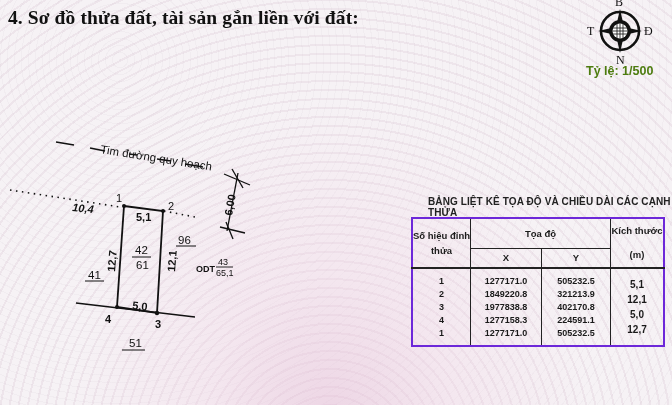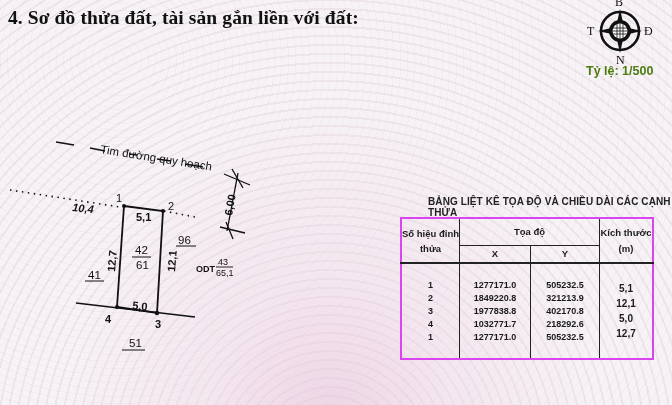--- a/index.html
+++ b/index.html
@@ -25,22 +25,22 @@
     position:absolute; left:586px; top:64px;
     font-family:"Liberation Sans", sans-serif; font-size:12.5px; font-weight:bold; color:#4d7c0f;
   }
   svg.plan { position:absolute; left:0; top:0; }
   .lbl-sm { font-family:"Liberation Sans", sans-serif; font-weight:bold; font-size:11px; fill:#111; }
   .tbl-title {
     position:absolute; left:428px; top:196px;
     font-family:"Liberation Sans", sans-serif; font-size:10px; font-weight:bold; letter-spacing:0.1px; color:#222;
   }
   table.coords {
-    position:absolute; left:400px; top:217px; width:254px; height:143px;
-    border-collapse:collapse; border:2px solid #d946ef;
+    position:absolute; left:411px; top:217px; width:254px; height:125px;
+    border-collapse:collapse; border:2px solid #6d28d9;
     font-family:"Liberation Sans", sans-serif; font-size:9.5px; font-weight:bold; color:#1a1a1a;
   }
   table.coords th, table.coords td { border:1.4px solid #222; text-align:center; padding:0; }
   table.coords th { font-weight:bold; font-size:9.5px; }
   table.coords tbody td { border-top:2px solid #222; vertical-align:middle; line-height:13px; font-size:9px; }
   table.coords tbody td.sizes { line-height:15px; font-size:10px; }
 </style>
 </head>
 <body>
 
@@ -136,48 +136,48 @@
   <line x1="122" y1="350" x2="145" y2="350" stroke="#111" stroke-width="1"></line>
 </svg>
 
 <div class="tbl-title">BẢNG LIỆT KÊ TỌA ĐỘ VÀ CHIỀU DÀI CÁC CẠNH THỬA</div>
 
 <table class="coords">
   <thead>
     <tr style="height:27px;">
       <th rowspan="2" style="width:57px; line-height:15px;">Số hiệu đỉnh thửa</th>
       <th colspan="2">Tọa độ</th>
-      <th rowspan="2" style="width:52px; line-height:16px;margin-top:44px;">Kích thước (m)</th>
+      <th rowspan="2" style="width:52px; line-height:24px;margin-top:44px;">Kích thước (m)</th>
     </tr>
     <tr style="height:18px;">
       <th style="width:70px;">X</th>
       <th>Y</th>
     </tr>
   </thead>
   <tbody>
     <tr>
       <td>
         <div>1</div>
         <div>2</div>
         <div>3</div>
         <div>4</div>
         <div>1</div>
       </td>
       <td>
         <div>1277171.0</div>
         <div>1849220.8</div>
         <div>1977838.8</div>
-        <div>1032771.7</div>
+        <div>1277158.3</div>
         <div>1277171.0</div>
       </td>
       <td>
         <div>505232.5</div>
         <div>321213.9</div>
         <div>402170.8</div>
-        <div>218292.6</div>
+        <div>224591.1</div>
         <div>505232.5</div>
       </td>
       <td class="sizes">
         <div>5,1</div>
         <div>12,1</div>
         <div>5,0</div>
         <div>12,7</div>
       </td>
     </tr>
   </tbody>

